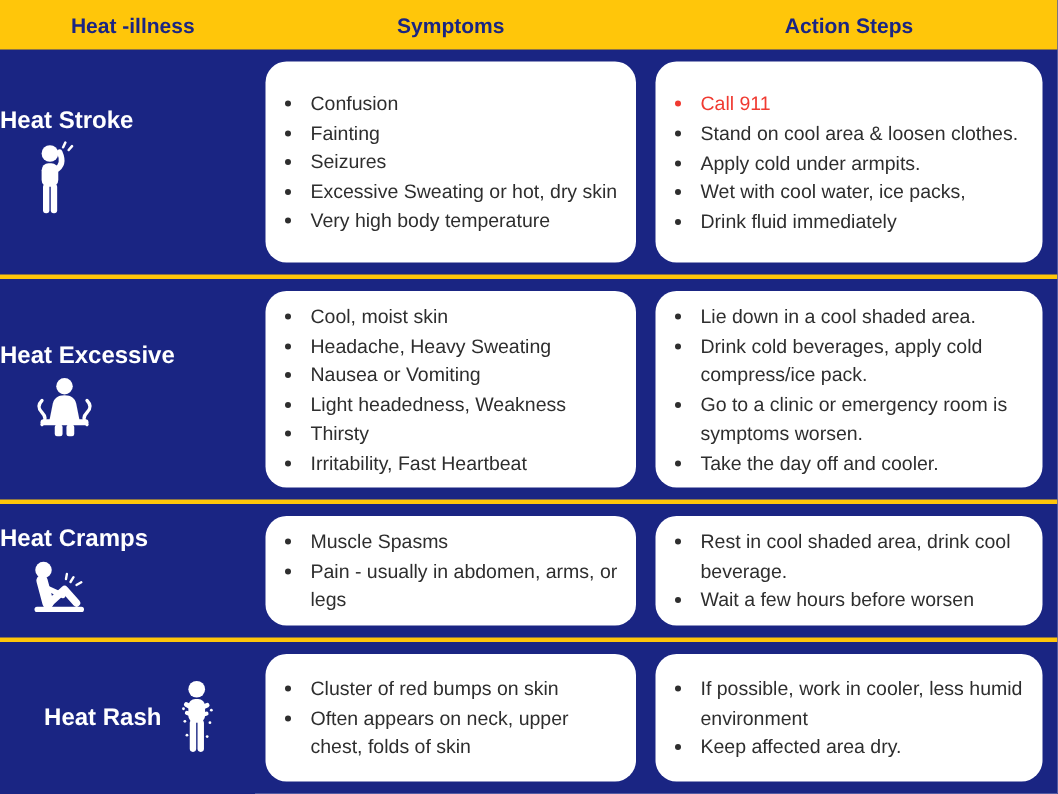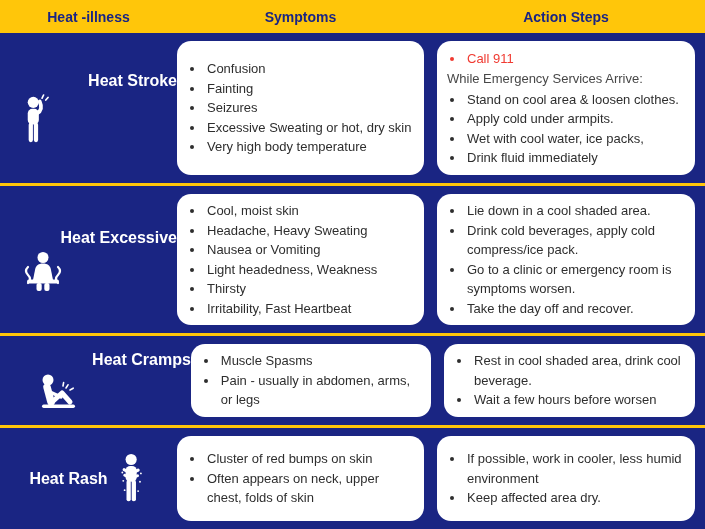--- a/index.html
+++ b/index.html
@@ -38,33 +38,33 @@
   .header-cell.c3{width:258px;margin-left:13px;}
   
   .rows{display:flex;flex-direction:column;}
   .row{
     display:flex;
     align-items:stretch;
     padding-right:10px;
   }
   .rows .row:nth-child(1){height:150px;}
   .rows .row:nth-child(2){height:150px;border-top:3px solid var(--yellow);}
-  .rows .row:nth-child(3){height:92px;border-top:3px solid var(--yellow);padding-left:19px;}
+  .rows .row:nth-child(3){height:92px;border-top:3px solid var(--yellow);}
   .rows .row:nth-child(4){height:104px;border-top:3px solid var(--yellow);}
   .illness-cell{
     width:177px;
     display:flex;
     flex-direction:column;
     justify-content:center;
   }
   .illness-label{
     color:#fff;
     font-weight:bold;
     font-size:16px;
-    text-align:right;
+    text-align:left;
   }
   .illness-icon{
     display:block;
     margin:4px 0 0 20px;
     line-height:0;
   }
   .illness-icon svg{display:block;}
   .row.icon-left .illness-cell{
     flex-direction:row;
     align-items:center;
@@ -132,21 +132,20 @@
             <li>Fainting</li>
             <li>Seizures</li>
             <li>Excessive Sweating or hot, dry skin</li>
             <li>Very high body temperature</li>
           </ul>
     </div>
     <div class="card actions-card">
       <ul class="bullet-list alert-list">
             <li>Call 911</li>
           </ul>
-      <div class="note">While Emergency Services Arrive:</div>
       <ul class="bullet-list">
             <li>Stand on cool area &amp; loosen clothes.</li>
             <li>Apply cold under armpits.</li>
             <li>Wet with cool water, ice packs,</li>
             <li>Drink fluid immediately</li>
           </ul>
     </div>
   </div>
 
   <div class="row">
@@ -173,21 +172,21 @@
             <li>Thirsty</li>
             <li>Irritability, Fast Heartbeat</li>
           </ul>
     </div>
     <div class="card actions-card">
 
       <ul class="bullet-list">
             <li>Lie down in a cool shaded area.</li>
             <li>Drink cold beverages, apply cold compress/ice pack.</li>
             <li>Go to a clinic or emergency room is symptoms worsen.</li>
-            <li>Take the day off and recover.</li>
+            <li>Take the day off and cooler.</li>
           </ul>
     </div>
   </div>
 
   <div class="row">
     <div class="illness-cell">
       <div class="illness-label">Heat Cramps</div>
       <span class="illness-icon">
             <svg width="44" height="38" viewBox="0 0 44 38" fill="#fff">
               <circle cx="9" cy="7" r="5.5"></circle>

